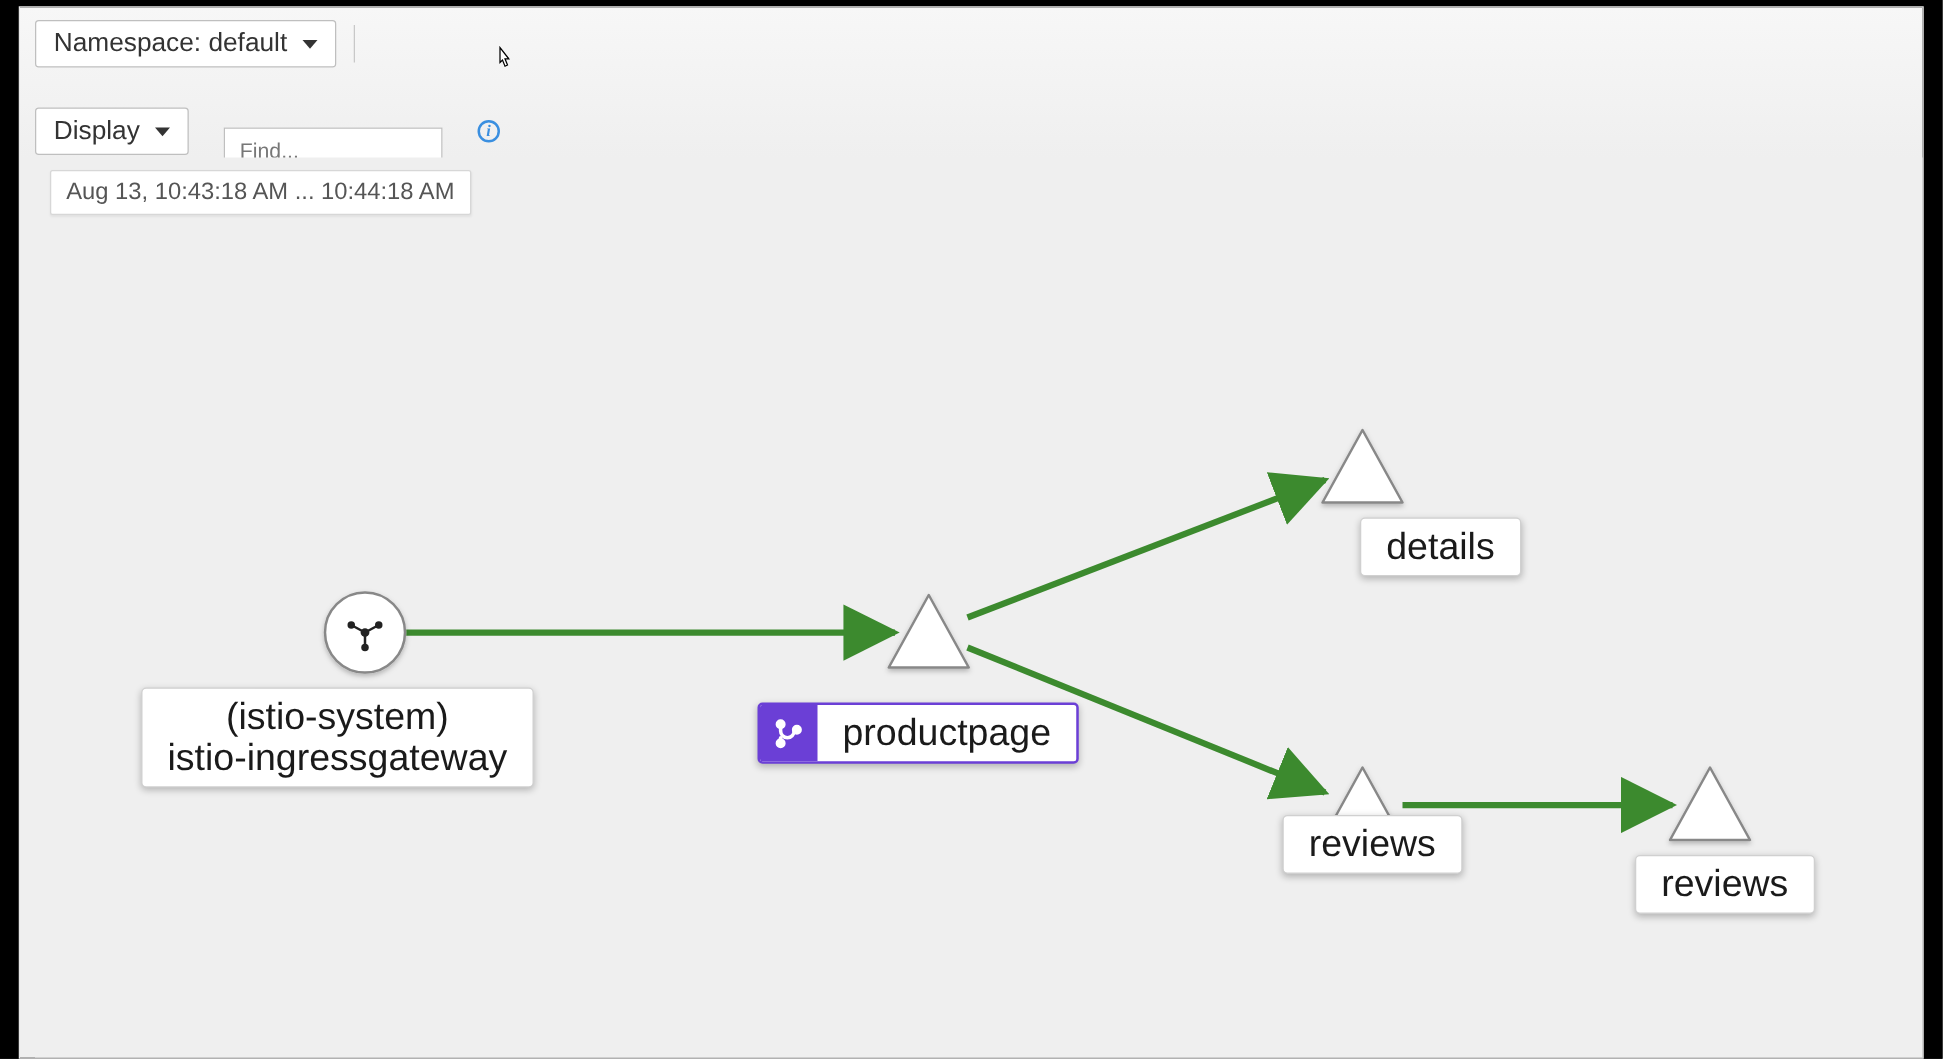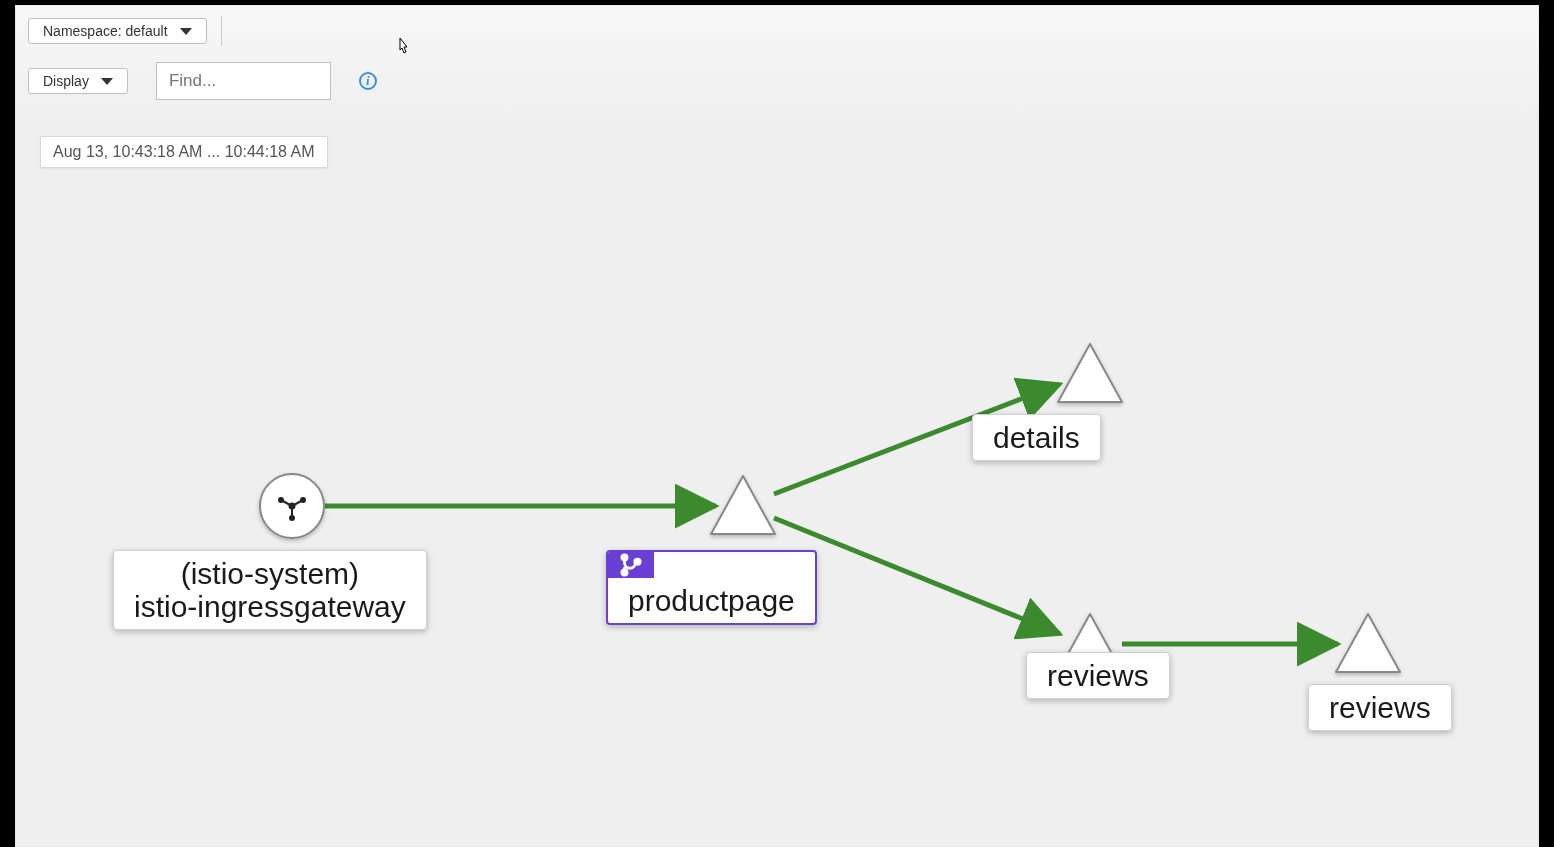--- a/index.html
+++ b/index.html
@@ -25,26 +25,26 @@
   .toolbar-row2 {
     display: flex;
     align-items: center;
     gap: 16px;
     padding: 16px 12px 10px 12px;
   }
   .dropdown {
     display: inline-flex;
     align-items: center;
     gap: 12px;
-    height: 26px;
+    height: 38px;
     padding: 0 14px;
     background: #fff;
     border: 1px solid #bfbfbf;
     border-radius: 3px;
-    font-size: 14px;
+    font-size: 21px;
     color: #333;
     cursor: pointer;
     box-shadow: 0 0 0 rgba(0,0,0,0);
   }
   .dropdown.active {
     border: 1px solid #5a8bd6;
     box-shadow: 0 0 0 1px rgba(90,140,214,.4);
   }
   .caret {
     width: 0; height: 0;
@@ -60,21 +60,21 @@
   .input-box {
     height: 38px;
     padding: 0 12px;
     font-size: 17px;
     border: 1px solid #bfbfbf;
     border-left: none;
     outline: none;
     background: #fff;
     color: #333;
   }
-  .input-box.first { border-left: 1px solid #bfbfbf; }
+  .input-box.first { border-left: 1px solid #bfbfbf; margin-top: 32px; }
   .input-box::placeholder { color: #777; }
   .info-circle {
     width: 18px; height: 18px;
     border: 2px solid #3a8fe0;
     border-radius: 50%;
     color: #3a8fe0;
     font-size: 13px;
     font-weight: bold;
     line-height: 14px;
     text-align: center;
@@ -87,21 +87,21 @@
     left: 12px; right: 0; top: 120px; bottom: 0;
     background: #efefef;
   }
   .time-pill {
     position: absolute;
     left: 12px; top: 10px;
     background: #fff;
     border: 1px solid #d7d7d7;
     border-radius: 2px;
     padding: 6px 12px;
-    font-size: 16px;
+    font-size: 19px;
     color: #555;
     box-shadow: 0 1px 2px rgba(0,0,0,.06);
   }
   svg.graph { position: absolute; left: 0; top: 0; }
 
   .node-label {
     position: absolute;
     background: #fff;
     border: 1px solid #d0d0d0;
     border-radius: 4px;
@@ -222,36 +222,36 @@
           <path d="M1340 488 L1372 546 L1308 546 Z" fill="#fff" stroke="#888" stroke-width="2" stroke-linejoin="round"></path>
         </g>
       </g>
     </svg>
 
     <div class="node-label node-label-multi" style="left:85px; top:424px;">
       <div>(istio-system)</div>
       <div>istio-ingressgateway</div>
     </div>
 
-    <div class="node-label node-label-product" style="left:578px; top:424px;flex-direction:column;">
+    <div class="node-label node-label-product" style="left:578px; top:436px;">
       <div class="vs-badge">
         <svg viewBox="0 0 24 24">
             <g fill="none" stroke="#fff" stroke-width="2.6" stroke-linecap="round">
           <circle cx="6" cy="5" r="2.4" fill="#fff"></circle>
           <circle cx="6" cy="19" r="2.4" fill="#fff"></circle>
           <circle cx="18" cy="9" r="2.4" fill="#fff"></circle>
           <path d="M6 7 v3 a5 5 0 0 0 5 5 h0 a5 5 0 0 0 5 -5 v-1"></path>
           <path d="M6 17 v-2"></path>
         </g>
           </svg>
       </div>
       <div class="product-text">productpage</div>
     </div>
 
-    <div class="node-label" style="left:944px; top:288px;">
+    <div class="node-label" style="left:1060px; top:288px;">
       <span>details</span>
     </div>
 
     <div class="node-label" style="left:998px; top:526px;">
       <span>reviews</span>
     </div>
 
     <div class="node-label" style="left:1280px; top:558px;">
       <span>reviews</span>
     </div>

